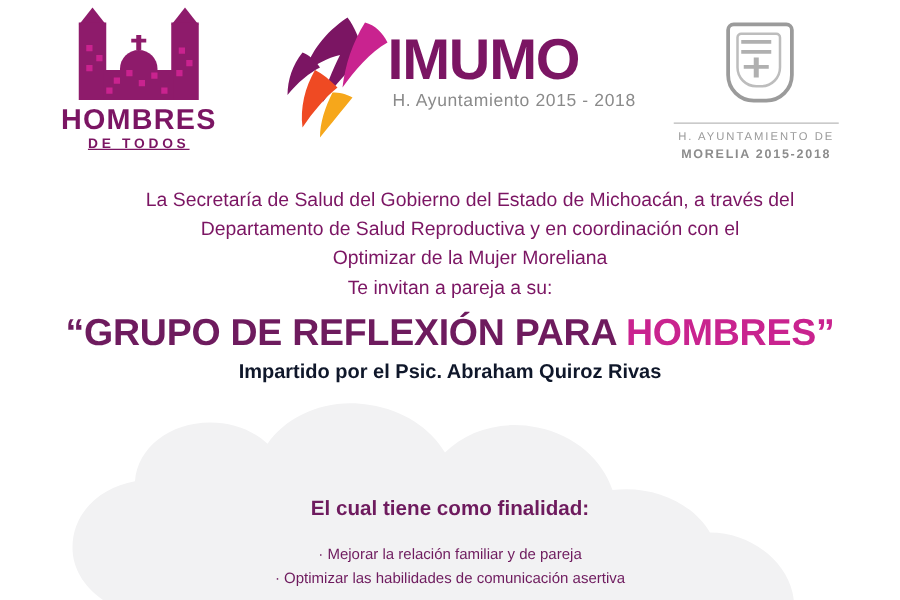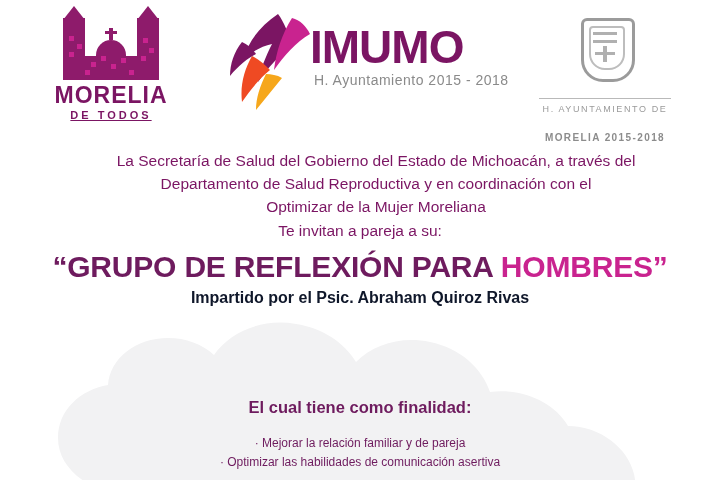--- a/index.html
+++ b/index.html
@@ -198,21 +198,21 @@
   .ayto-line1 {
     font-size: 9px;
     color: #9a9a9a;
     letter-spacing: 1.6px;
   }
   .ayto-line2 {
     font-size: 10px;
     color: #8c8c8c;
     letter-spacing: 1.4px;
     font-weight: bold;
-    margin-top: 18px;
+    margin-top: 4px;
   }
 
   
   .intro {
     position: absolute;
     top: 150px;
     left: 16px;
     width: 720px;
     text-align: center;
     color: #7b1563;
@@ -304,21 +304,21 @@
         <div class="pix" style="left:36px; top:50px; width:5px; height:5px;"></div>
         <div class="pix" style="left:46px; top:44px; width:5px; height:5px;"></div>
         <div class="pix" style="left:56px; top:52px; width:5px; height:5px;"></div>
         <div class="pix" style="left:66px; top:46px; width:5px; height:5px;"></div>
         <div class="pix" style="left:88px; top:26px; width:5px; height:5px;"></div>
         <div class="pix" style="left:94px; top:36px; width:5px; height:5px;"></div>
         <div class="pix" style="left:86px; top:44px; width:5px; height:5px;"></div>
         <div class="pix" style="left:30px; top:58px; width:5px; height:5px;"></div>
         <div class="pix" style="left:74px; top:58px; width:5px; height:5px;"></div>
       </div>
-      <div class="morelia-word">MORELIA</div>
+      <div class="morelia-word">HOMBRES</div>
       <div class="morelia-sub">DE TODOS</div>
     </div>
 
     <div class="imumo-logo">
       <svg class="imumo-bird" viewBox="0 0 96 100" xmlns="http://www.w3.org/2000/svg">
         <path d="M56 2 C38 14, 26 30, 22 46 C30 40, 40 34, 50 32 C44 44, 38 58, 36 70 C46 56, 58 42, 70 34 C66 20, 62 10, 56 2 Z" fill="#7b1563"></path>
         <path d="M70 6 C60 22, 54 40, 52 58 C62 44, 74 30, 88 22 C84 14, 78 8, 70 6 Z" fill="#c9238f"></path>
         <path d="M30 44 C22 58, 18 74, 20 90 C28 78, 38 66, 48 58 C42 52, 36 47, 30 44 Z" fill="#ef4a23"></path>
         <path d="M44 62 C38 74, 34 86, 34 98 C42 88, 52 76, 60 66 C55 63, 49 62, 44 62 Z" fill="#f6a71b"></path>
         <path d="M20 30 C12 40, 8 52, 8 64 C16 54, 26 46, 34 42 C30 36, 25 32, 20 30 Z" fill="#7b1563"></path>

